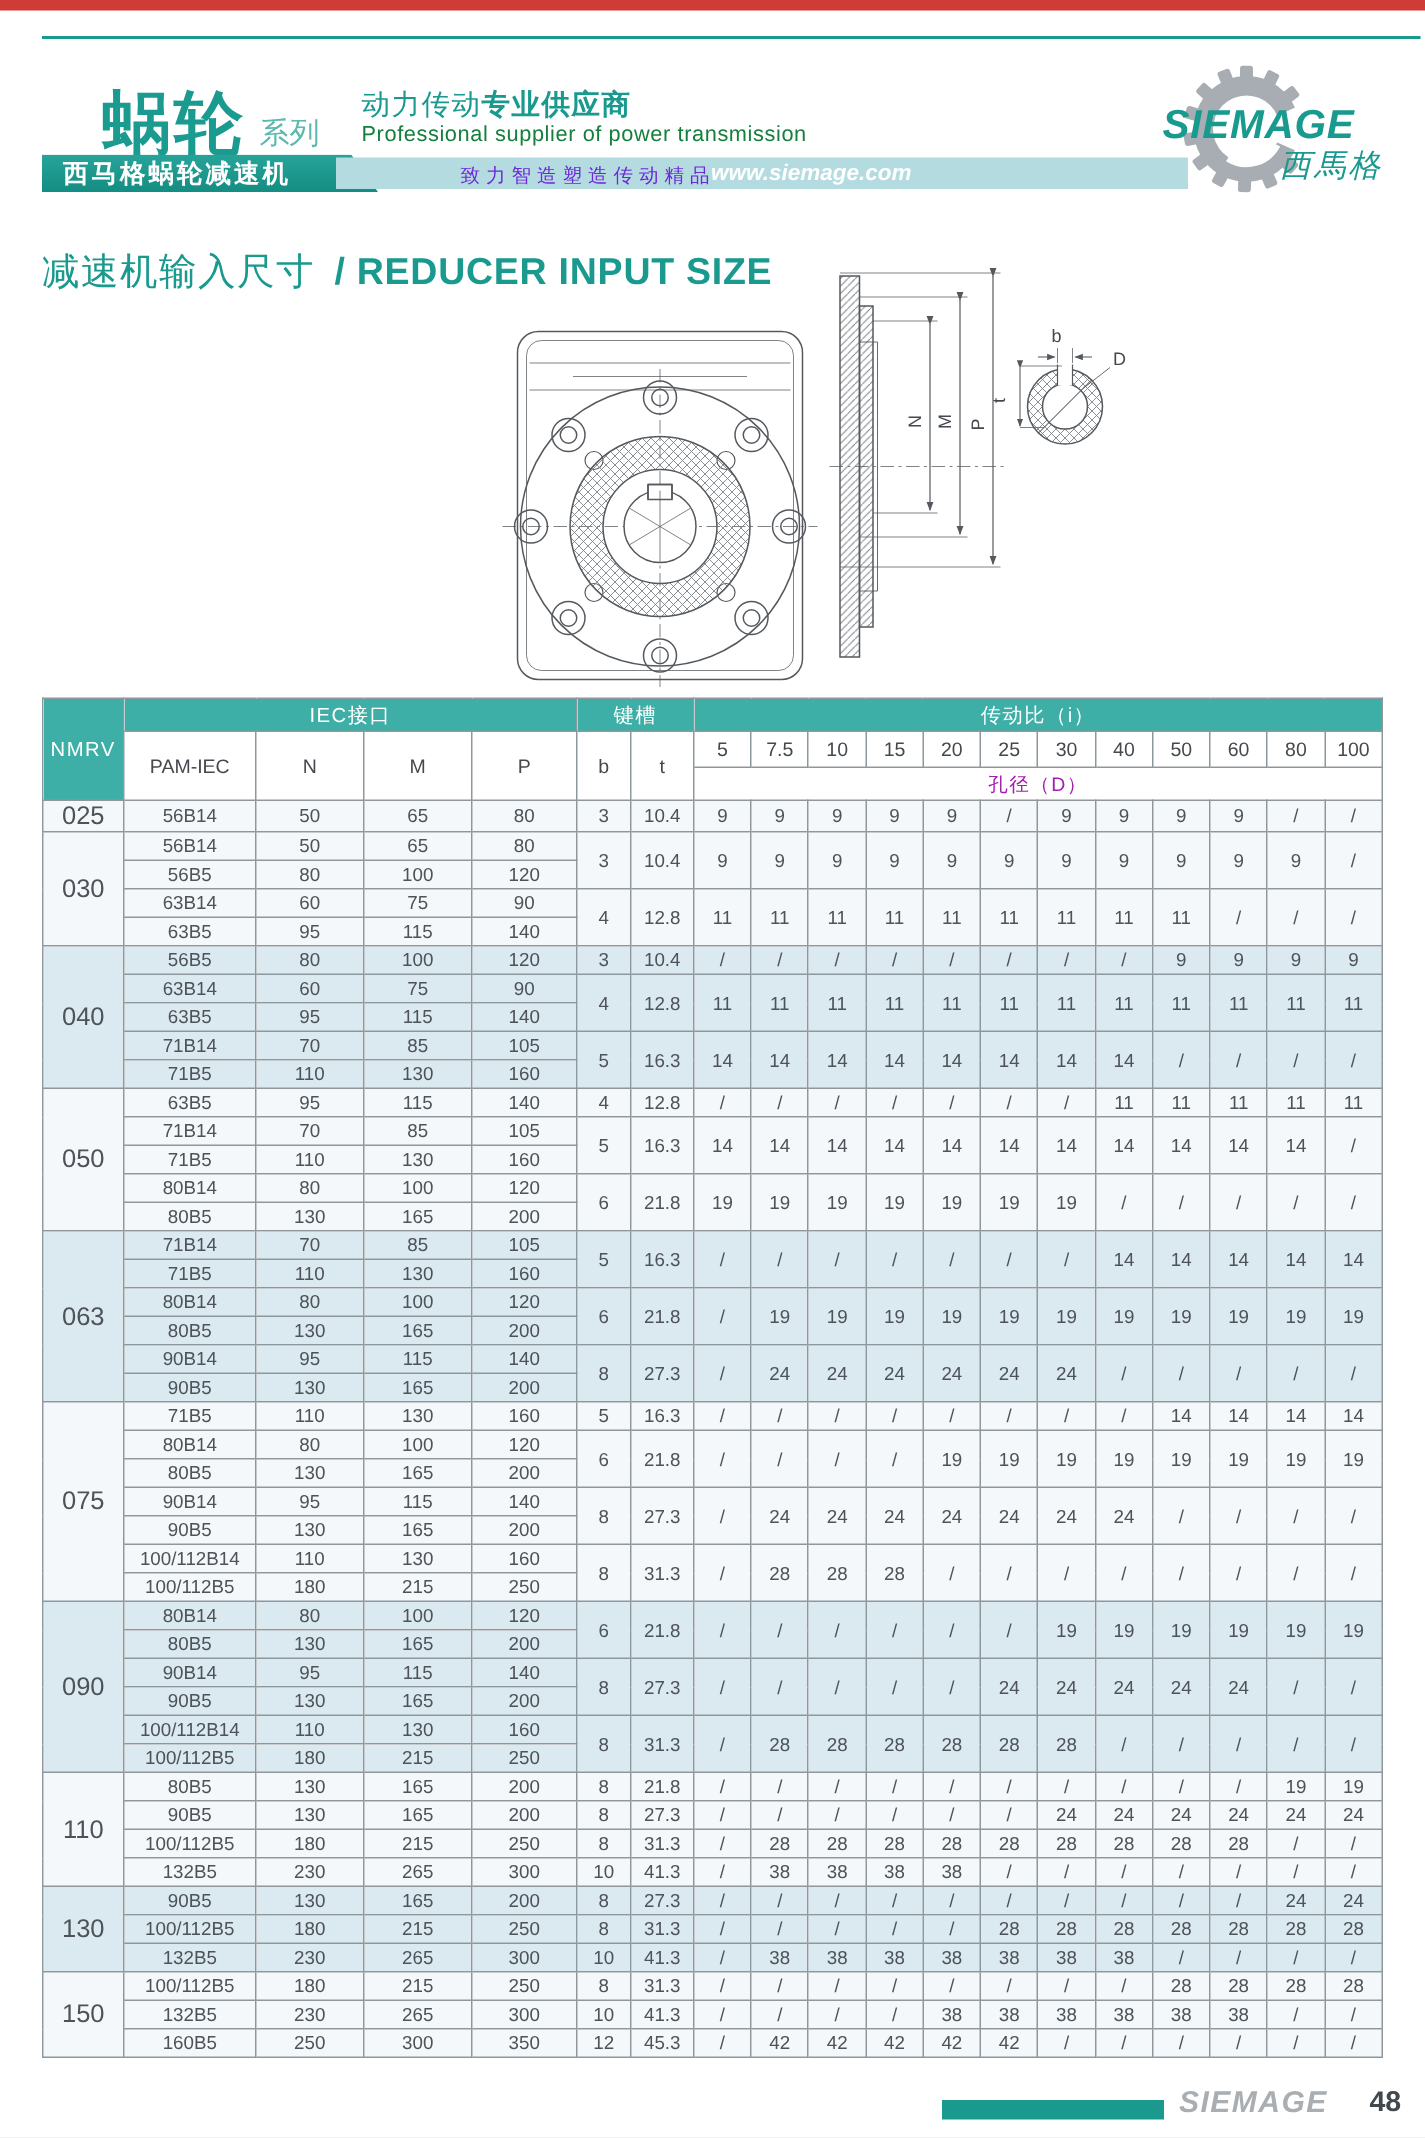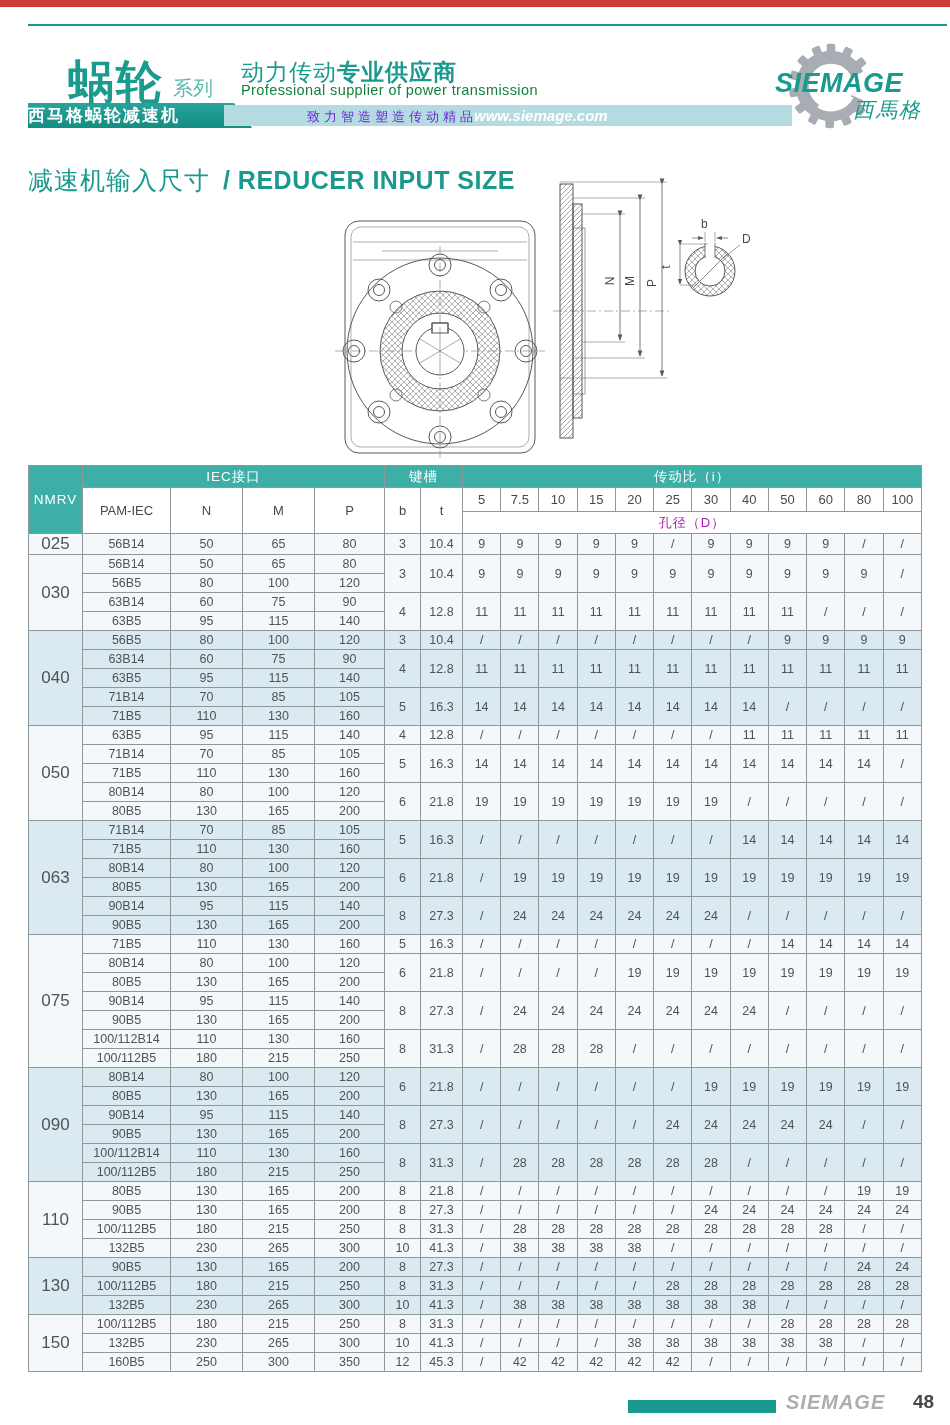--- a/index.html
+++ b/index.html
@@ -8,29 +8,29 @@
     position:relative; width:950px; height:1425px; background:#ffffff;
     font-family:"Liberation Sans","DejaVu Sans",sans-serif; overflow:hidden;
     margin:0 auto;
   }
   
   .red-bar { position:absolute; left:0; top:0; width:950px; height:7px; background:#cf3b35; }
   .teal-rule { position:absolute; left:28px; top:24px; width:919px; height:2px; background:#1a9a8e; }
   .series-block { position:absolute; left:28px; top:52px; white-space:nowrap; }
   .series-main { font-size:46px; font-weight:bold; color:#1b9b8f; letter-spacing:2px;margin-left:40px; }
   .series-suffix { font-size:20px; font-weight:400; color:#5cb9ad; margin-left:9px; position:relative; top:-3px; }
-  .tagline-cn { position:absolute; left:241px; top:57px; font-size:23px; color:#1a9a8e; letter-spacing:1px; }
+  .tagline-cn { position:absolute; left:241px; top:57px; font-size:19px; color:#1a9a8e; letter-spacing:1px; }
   .tagline-cn b { font-weight:bold; }
   .tagline-en { position:absolute; left:241px; top:82px; font-size:14.5px; color:#15803d; letter-spacing:0.4px; }
   .banner {
     position:absolute; left:28px; top:103px; width:224px; height:25px;
     background:linear-gradient(180deg,#27a49a 0%,#148d82 100%);
     clip-path:polygon(0 0, 92% 0, 100% 100%, 0 100%);
     color:#fff; font-size:17px; font-weight:bold; letter-spacing:2px;
-    line-height:25px; padding-left:0;
+    line-height:25px; padding-left:14px;
   }
   .strip { position:absolute; left:224px; top:105px; width:568px; height:21px; background:#b4dce0; }
   .strip-slogan { position:absolute; left:83px; top:3px; font-size:13px; color:#6d28d9; letter-spacing:4px; font-weight:500; white-space:nowrap; }
   .strip-url { position:absolute; left:250px; top:2px; font-size:15px; color:#ffffff; font-weight:bold; font-style:italic; white-space:nowrap; }
   .logo-gear { position:absolute; left:788px; top:42px; }
   .logo-word { position:absolute; left:775px; top:68px; font-size:27px; font-weight:800; font-style:italic; color:#189a8e; letter-spacing:0.5px; }
   .logo-cn { position:absolute; left:853px; top:96px; font-size:21px; font-style:italic; color:#1a9a8e; font-family:"Liberation Serif","DejaVu Serif",serif; letter-spacing:2px; }
   
   .page-title { position:absolute; left:28px; top:164px; font-size:25px; color:#1a9a8e; white-space:nowrap; }
   .page-title .cn { font-weight:500; letter-spacing:1px; }

